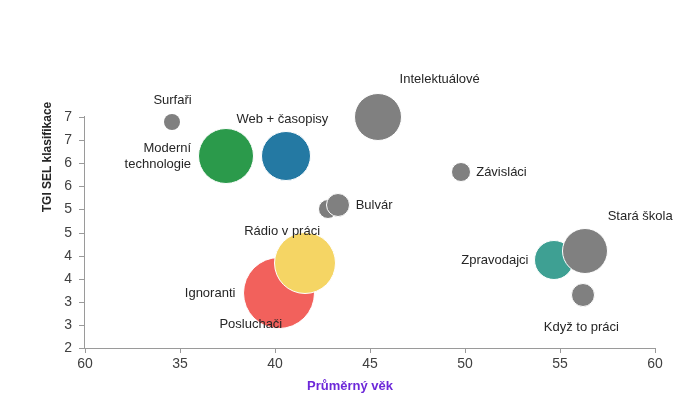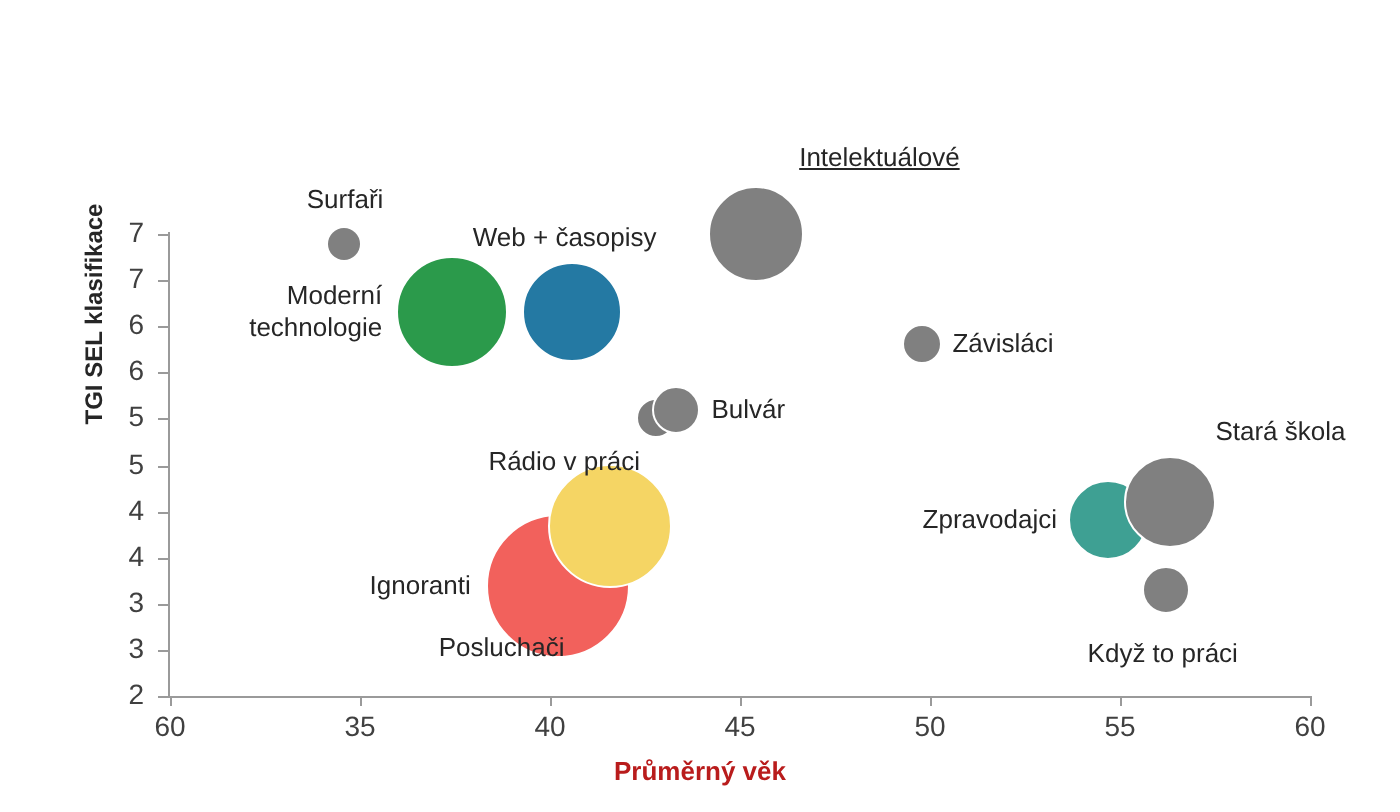--- a/index.html
+++ b/index.html
@@ -101,21 +101,21 @@
     transform-origin: center center;
   }
   #x-axis-title {
     position: absolute;
     left: 0;
     top: 378px;
     width: 700px;
     text-align: center;
     font-size: 13px;
     font-weight: bold;
-    color: #b91c1c;
+    color: #6d28d9;
   }
 
   
   .bubble {
     position: absolute;
     border-radius: 50%;
     box-sizing: border-box;
   }
   .bubble-outline {
     border: 1.5px solid #ffffff;
@@ -200,21 +200,21 @@
       <div class="bubble bubble-outline" title="Posluchači" style="left: 274.4px; top: 231.53px; width: 62px; height: 62px; background: rgb(245, 213, 100);"></div>
       <div class="bubble bubble-outline" title="Zpravodajci" style="left: 534.3px; top: 240.22px; width: 40px; height: 40px; background: rgb(62, 160, 147);"></div>
       <div class="bubble bubble-outline" title="Stará škola" style="left: 561.7px; top: 227.98px; width: 46px; height: 46px; background: rgb(128, 128, 128);"></div>
       <div class="bubble bubble-outline" title="Když to mluví" style="left: 570.8px; top: 282.87px; width: 24px; height: 24px; background: rgb(128, 128, 128);"></div>
     </div>
   <div id="bubble-labels">
       <div class="bubble-label lbl-center" style="left: 153.4px; top: 91.62px;">Surfaři</div>
       <div class="bubble-label lbl-left" style="left: 124.6px; top: 140.27px;">Moderní
 technologie</div>
       <div class="bubble-label lbl-center" style="left: 236.4px; top: 111.27px;">Web + časopisy</div>
-      <div class="bubble-label lbl-right" style="left: 399.6px; top: 71px; text-decoration: underline;">Intelektuálové</div>
+      <div class="bubble-label lbl-right" style="left: 399.6px; top: 71px;">Intelektuálové</div>
       <div class="bubble-label lbl-right" style="left: 476.2px; top: 164.44px;">Závisláci</div>
       <div class="bubble-label lbl-right" style="left: 244.2px; top: 223.4px;">Rádio v práci</div>
       <div class="bubble-label lbl-right" style="left: 355.7px; top: 196.78px;">Bulvár</div>
       <div class="bubble-label lbl-left" style="left: 184.8px; top: 284.56px;">Ignoranti</div>
       <div class="bubble-label lbl-right" style="left: 219.4px; top: 315.53px;">Posluchači</div>
       <div class="bubble-label lbl-left" style="left: 461.3px; top: 252.22px;">Zpravodajci</div>
       <div class="bubble-label lbl-right" style="left: 607.7px; top: 207.98px;">Stará škola</div>
       <div class="bubble-label lbl-center" style="left: 543.8px; top: 318.87px;">Když to práci</div>
     </div>
 

